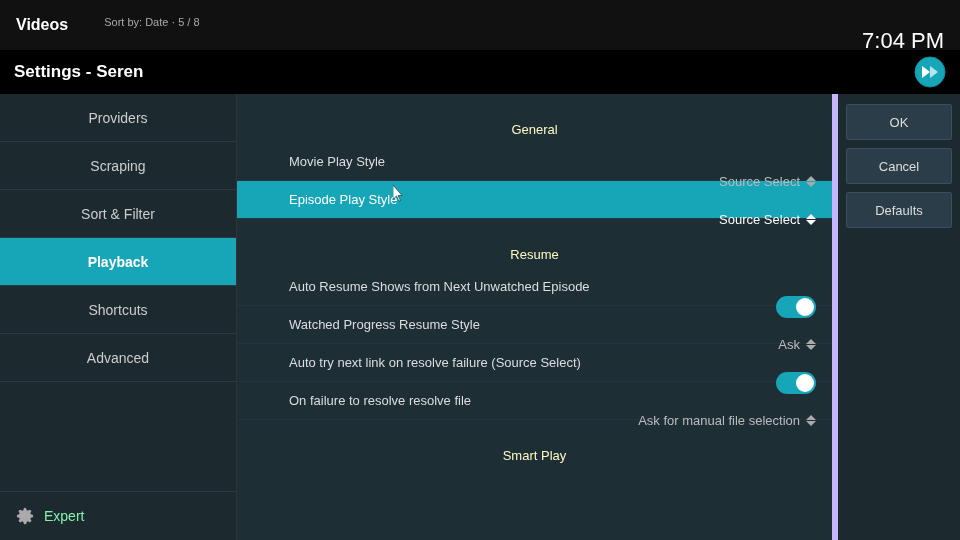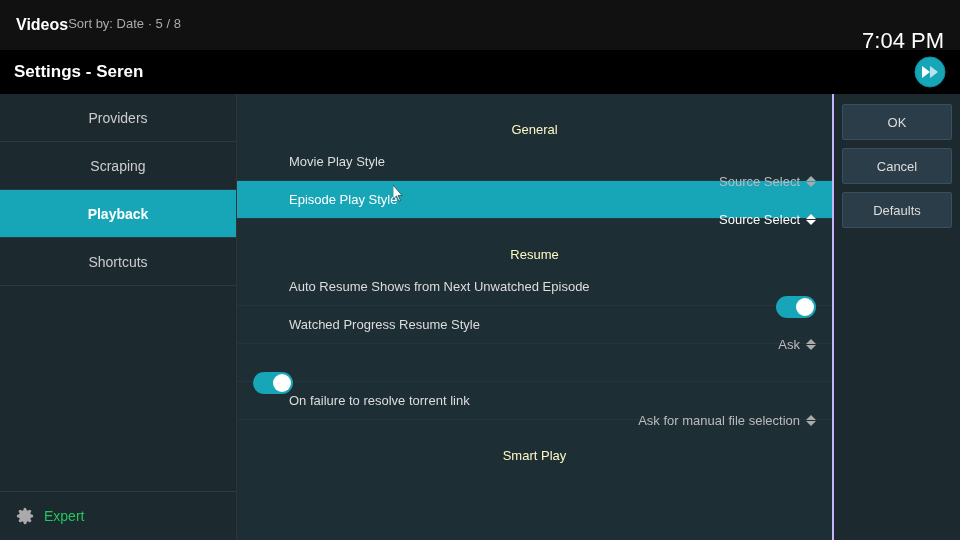--- a/index.html
+++ b/index.html
@@ -25,22 +25,23 @@
     .top-bar-left {
       display: flex;
       flex-direction: row;
     }
     .top-bar-title {
       font-size: 16px;
       font-weight: bold;
       color: #fff;
     }
     .top-bar-subtitle {
-      font-size: 13px;
+      font-size: 11px;
       color: #aaa;
+      margin-left: 36px;
     }
     .top-bar-time {
       font-size: 22px;
       color: #fff;
       font-weight: 300;
       margin-top: 32px;
     }
 
     
     .settings-header {
@@ -98,21 +99,21 @@
       border-top: 1px solid #2a3a40;
     }
     .expert-item {
       height: 48px;
       display: flex;
       align-items: center;
       padding: 0 16px;
       gap: 10px;
       cursor: pointer;
       font-size: 14px;
-      color: #22c55e;
+      color: #86efac;
     }
     .gear-icon-svg {
       width: 18px;
       height: 18px;
       fill: #aaa;
     }
 
     
     .content-area {
       flex: 1;
@@ -221,21 +222,21 @@
     }
 
     
     .right-panel {
       width: 128px;
       background: #1c2a30;
       display: flex;
       flex-direction: column;
       padding: 10px 8px;
       gap: 8px;
-      border-left: 2px solid #c4b5fd;
+      border-left: 6px solid #c4b5fd;
     }
     .action-button {
       background: #2a3d48;
       border: 1px solid #3a5060;
       color: #ddd;
       height: 36px;
       display: flex;
       align-items: center;
       justify-content: center;
       font-size: 13px;
@@ -275,25 +276,31 @@
 
 <div class="main-layout">
 
   <div class="sidebar">
     <div class="sidebar-item">
       <span>Providers</span>
     </div>
     <div class="sidebar-item">
       <span>Scraping</span>
     </div>
+    <div class="sidebar-item">
+      <span>Sort &amp; Filter</span>
+    </div>
     <div class="sidebar-item active">
       <span>Playback</span>
     </div>
     <div class="sidebar-item">
       <span>Shortcuts</span>
+    </div>
+    <div class="sidebar-item">
+      <span>Advanced</span>
     </div>
 
     <div class="sidebar-bottom">
       <div class="expert-item">
         <svg class="gear-icon-svg" viewBox="0 0 24 24">
           <path d="M12 15a3 3 0 100-6 3 3 0 000 6z"></path>
           <path d="M19.4 15a1.65 1.65 0 00.33 1.82l.06.06a2 2 0 010 2.83 2 2 0 01-2.83 0l-.06-.06a1.65 1.65 0 00-1.82-.33 1.65 1.65 0 00-1 1.51V21a2 2 0 01-4 0v-.09A1.65 1.65 0 009 19.4a1.65 1.65 0 00-1.82.33l-.06.06a2 2 0 01-2.83 0 2 2 0 010-2.83l.06-.06A1.65 1.65 0 004.68 15a1.65 1.65 0 00-1.51-1H3a2 2 0 010-4h.09A1.65 1.65 0 004.6 9a1.65 1.65 0 00-.33-1.82l-.06-.06a2 2 0 012.83-2.83l.06.06A1.65 1.65 0 009 4.68a1.65 1.65 0 001-1.51V3a2 2 0 014 0v.09a1.65 1.65 0 001 1.51 1.65 1.65 0 001.82-.33l.06-.06a2 2 0 012.83 2.83l-.06.06A1.65 1.65 0 0019.4 9a1.65 1.65 0 001.51 1H21a2 2 0 010 4h-.09a1.65 1.65 0 00-1.51 1z"></path>
         </svg>
         <span>Expert</span>
       </div>
@@ -342,28 +349,29 @@
       <div class="row-right">
         <span>Ask</span>
         <div class="chevrons">
           <div class="chevron-up"></div>
           <div class="chevron-down"></div>
         </div>
       </div>
     </div>
 
     <div class="settings-row">
+      <span class="row-left">Auto try next link on resolve failure (Source Select)</span>
       <div class="row-right">
         <div class="toggle on">
           <div class="toggle-knob"></div>
         </div>
       </div>
     </div>
     <div class="settings-row">
-      <span class="row-left">On failure to resolve torrent link</span>
+      <span class="row-left">On failure to resolve resolve file</span>
       <div class="row-right">
         <span>Ask for manual file selection</span>
         <div class="chevrons">
           <div class="chevron-up"></div>
           <div class="chevron-down"></div>
         </div>
       </div>
     </div>
 
     <div class="section-header">

